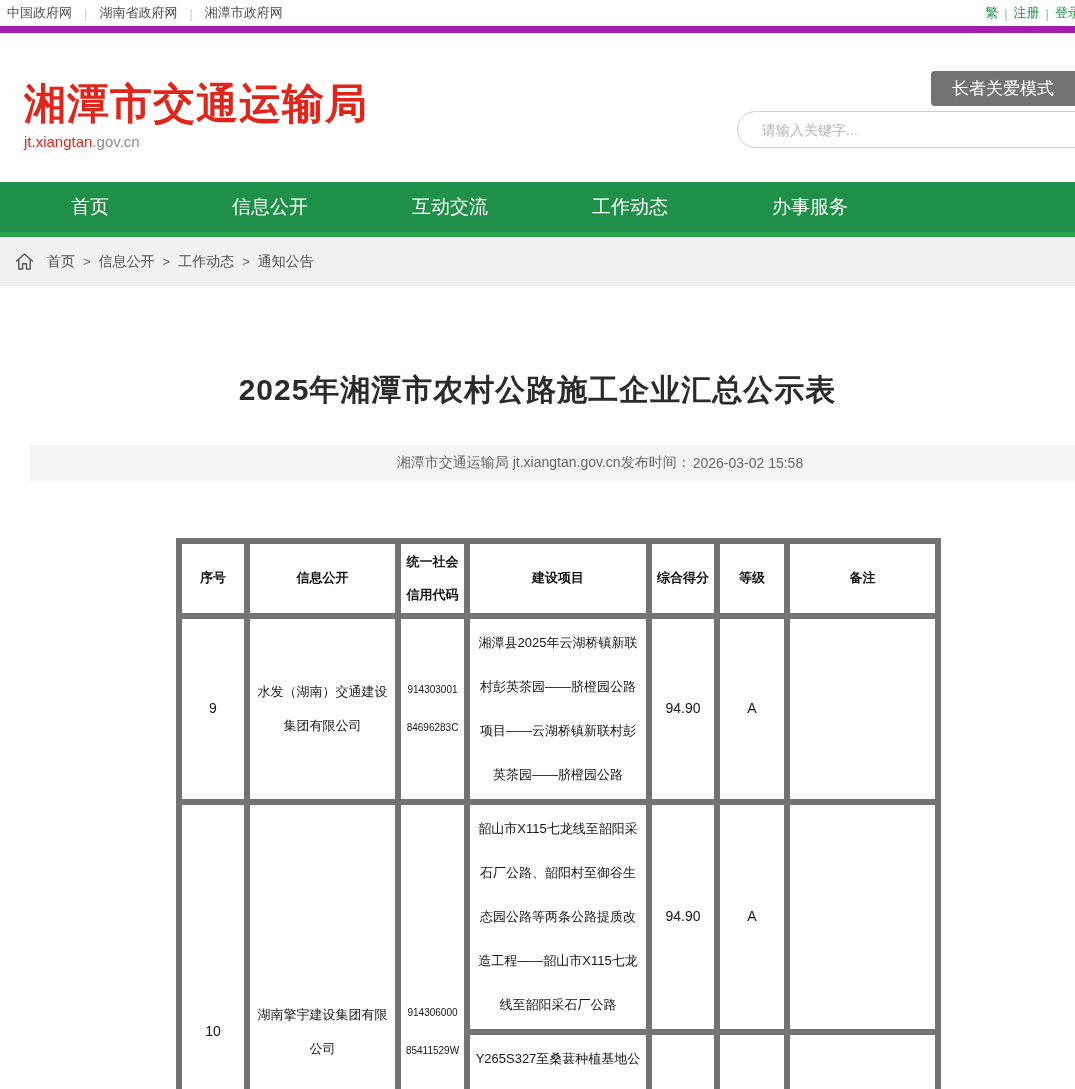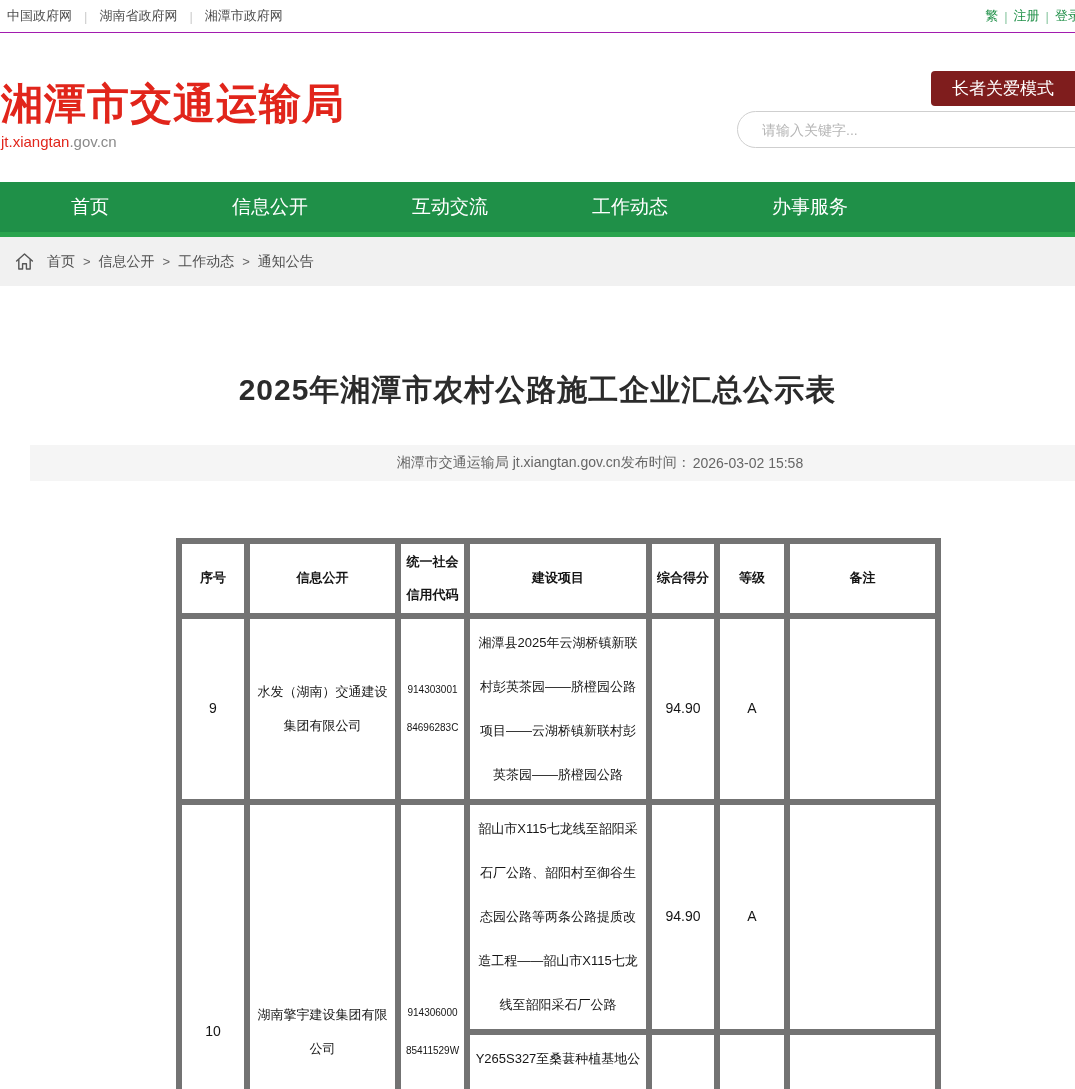--- a/index.html
+++ b/index.html
@@ -5,49 +5,49 @@
   * { margin:0; padding:0; box-sizing:border-box; }
   html,body { background:#ffffff; }
   body {
     width:1075px; height:1089px; overflow:hidden; position:relative;
     font-family:"Liberation Sans", sans-serif; color:#333;
   }
 
   
   .topbar {
     height:33px; display:flex; justify-content:space-between; align-items:center;
-    padding:0 0 0 7px; border-bottom:1px solid #a21caf; font-size:13px;
+    padding:0 0 0 7px; border-bottom:7px solid #a21caf; font-size:13px;
   }
   .topbar-left, .topbar-right { display:flex; align-items:center; }
   .topbar-left a { color:#4d4d4d; text-decoration:none; }
   .topbar-sep { color:#cccccc; margin:0 12px; }
   .topbar-right { margin-right:-6px; }
   .topbar-right a { color:#1f9048; text-decoration:none; }
   .topbar-right .topbar-sep { margin:0 6px; color:#8bc7a2; }
 
   
   .header { position:relative; height:149px; background:#fff; }
-  .logo { position:absolute; left:1px; top:46px; cursor:pointer; }
+  .logo { position:absolute; left:24px; top:46px; cursor:pointer; }
   .logo-title { font-size:42px; font-weight:900; color:#e1251b; letter-spacing:1px; line-height:1.2; }
   .logo-domain { font-size:15px; margin-top:4px; }
   .logo-domain .d1 { color:#e1251b; font-weight:normal; }
   .logo-domain .d2 { color:#8a8a8a; }
   .search-box {
     position:absolute; left:737px; top:78px; width:370px; height:37px;
     border:1px solid #cfcfcf; border-radius:19px; background:#fff;
   }
   .search-box input {
     width:100%; height:100%; border:none; outline:none; background:transparent;
     padding:0 20px 0 24px; font-size:14px; color:#333;
     font-family:"Liberation Sans", sans-serif;
   }
   .search-box input::placeholder { color:#b5b5b5; }
   .elder-btn {
     position:absolute; top:38px; right:0; height:35px; line-height:35px;
-    background:#7f1d1d; color:#fff; font-size:17px; padding:0 21px;
+    background:#737373; color:#fff; font-size:17px; padding:0 21px;
     border:none; border-radius:4px 0 0 4px; cursor:pointer;
     font-family:"Liberation Sans", sans-serif;
   }
 
   
   .navbar { height:50px; background:#1f9048; display:flex; }
   .nav-item {
     width:180px; text-align:center; line-height:50px; color:#ffffff;
     font-size:19px; text-decoration:none; cursor:pointer;
   }

